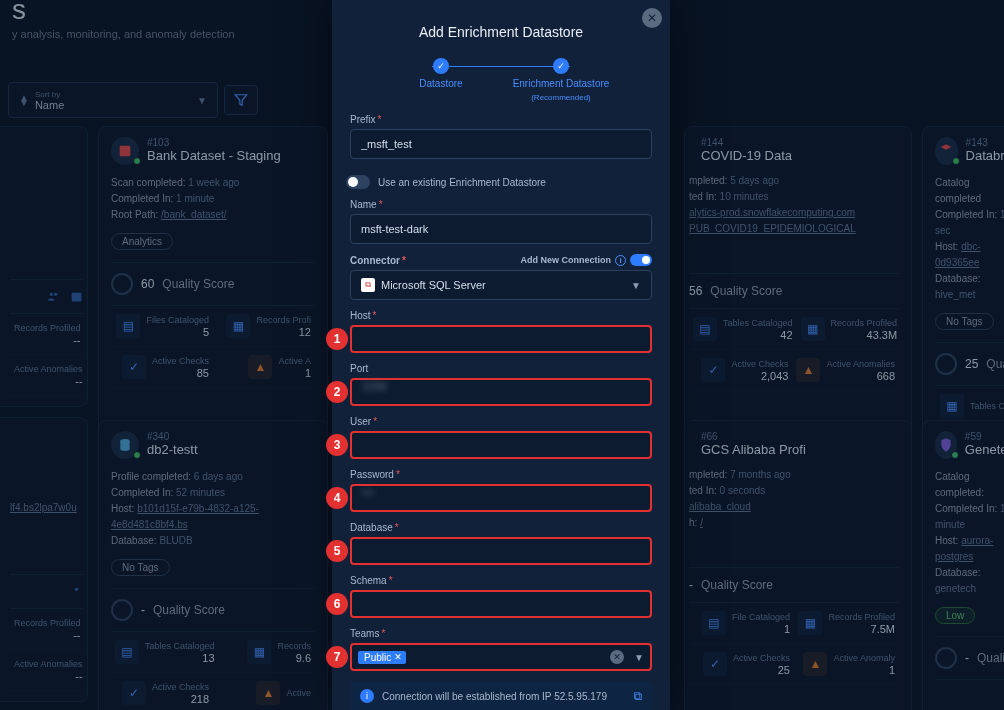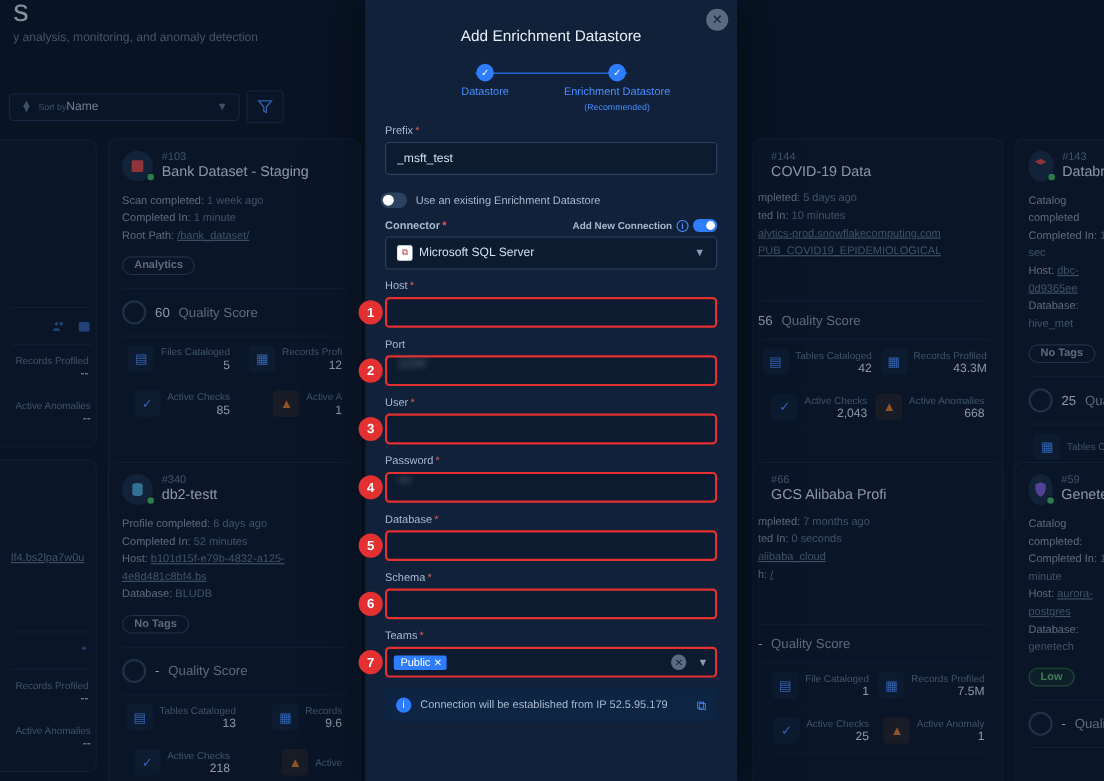--- a/index.html
+++ b/index.html
@@ -50,21 +50,21 @@
   gap: 6px;
   width: 210px;
 }
 .sort-arrows {
   color: #5f7694;
   font-size: 10px;
   display: flex;
   flex-direction: column;
   line-height: 5px;
 }
-.sort-label-group { display: flex; flex-direction: row; line-height: 11px; }
+.sort-label-group { display: flex; flex-direction: column; line-height: 11px; }
 .sort-tiny { font-size: 8px; color: #5f7694; }
 .sort-val { font-size: 11px; color: #a8b8cf; }
 .filter-btn {
   border: 1px solid #1e3356;
   background: #0d1b30;
   border-radius: 4px;
   width: 34px; height: 30px;
   display: flex; align-items: center; justify-content: center;
   color: #4a8fff;
 }
@@ -104,21 +104,20 @@
 .meta-link { color: #5f7694; text-decoration: underline; }
 
 .tag {
   display: inline-block;
   border: 1px solid #2d4260;
   border-radius: 12px;
   padding: 2px 10px;
   font-size: 10px;
   color: #8b9cb3;
   margin-top: 10px;
-  font-weight: bold;
 }
 .tag.low { border-color: #2d6b3e; color: #5fb976; background: rgba(60,160,80,0.12); }
 
 .card-quality {
   display: flex;
   align-items: center;
   justify-content: space-between;
   margin-top: 12px;
   padding: 10px 0;
   border-top: 1px solid #152843;
@@ -822,20 +821,24 @@
   </div>
 
   <div class="toggle-row">
     <div class="toggle">
         <div class="knob"></div>
       </div>
     <span class="toggle-label">Use an existing Enrichment Datastore</span>
   </div>
 
   <div class="modal-body">
+    <div class="form-group">
+      <label class="form-label"><span>Name</span><span class="req">*</span></label>
+      <input class="form-input" value="msft-test-dark" style="">
+    </div>
 
     <div class="form-group">
       <div class="connector-head">
         <label class="form-label" style="margin:0"><span>Connector</span><span class="req">*</span></label>
         <div class="add-conn">
           <span>Add New Connection</span>
           <div class="info-icon">i</div>
           <div class="toggle on" style="width:22px;height:12px">
               <div class="knob" style="width:8px;height:8px;top:2px"></div>
             </div>

